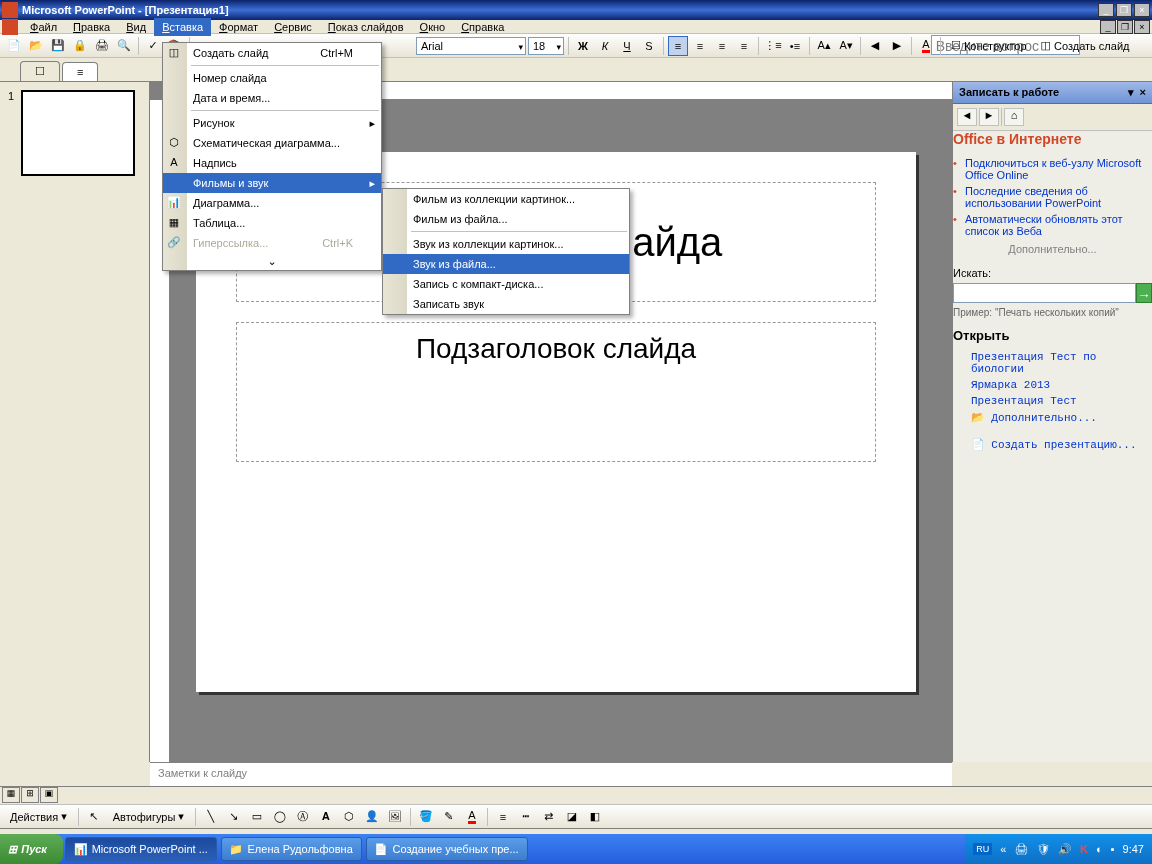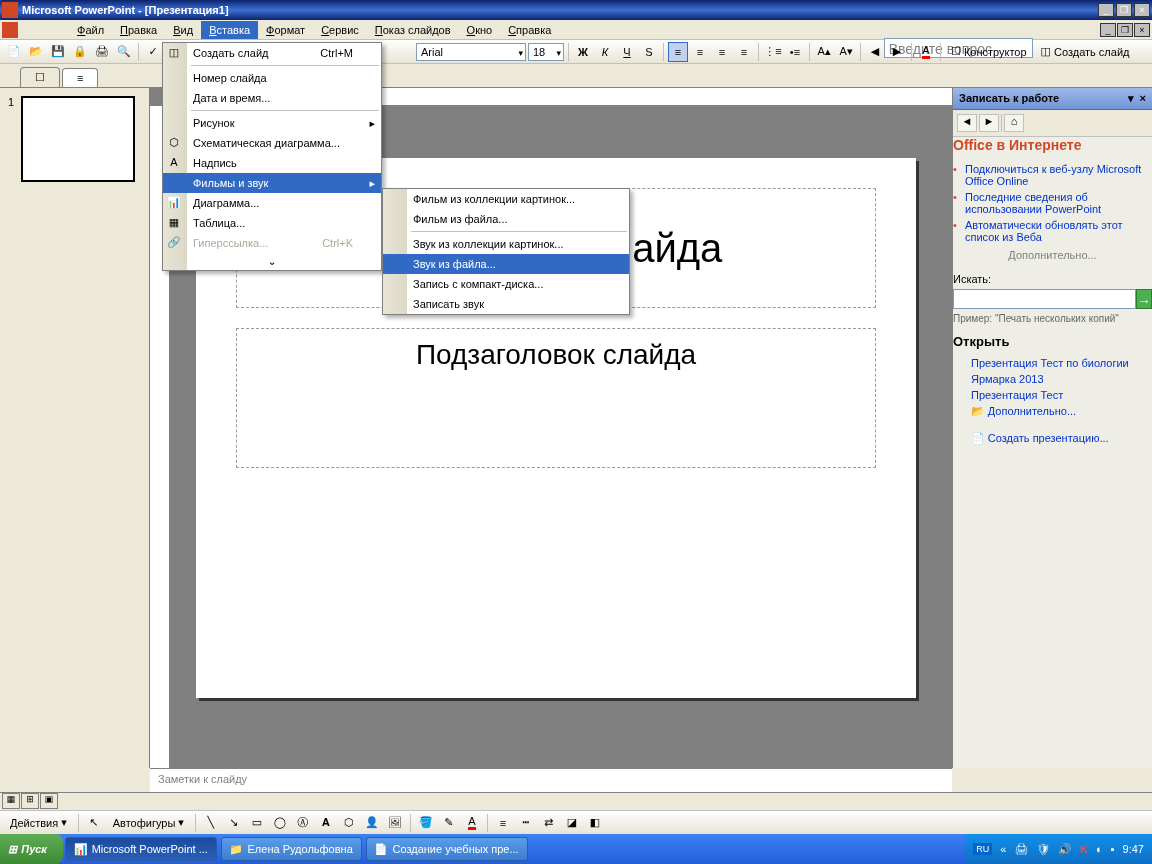--- a/index.html
+++ b/index.html
@@ -6,21 +6,21 @@
 body { font-family: Tahoma, Arial, sans-serif; font-size: 11px; background: #ece9d8; overflow: hidden; width: 1152px; height: 864px; position: relative; }
 
 
 .titlebar { height: 20px; background: linear-gradient(to bottom, #0a246a, #3c6fd6 50%, #0a246a); color: #fff; display: flex; align-items: center; padding: 0 2px; }
 .titlebar .icon { width: 16px; height: 16px; background: #d24726; margin-right: 4px; }
 .titlebar-text { font-weight: bold; flex: 1; }
 .win-btns { display: flex; gap: 2px; }
 .win-btn { width: 16px; height: 14px; background: #c0c0c0; border: 1px solid #333; font-size: 9px; text-align: center; line-height: 12px; cursor: pointer; }
 
 
-.menubar { height: 20px; background: #ece9d8; display: flex; align-items: center; padding-left: 2px; border-bottom: 1px solid #c0c0c0; gap: 47px; }
+.menubar { height: 14px; background: #ece9d8; display: flex; align-items: center; padding-left: 2px; border-bottom: 1px solid #c0c0c0; }
 .menubar .app-icon { width: 16px; height: 16px; background: #d24726; margin-right: 4px; }
 .menu-item { padding: 3px 8px; cursor: pointer; }
 .menu-item.active { background: #316ac5; color: #fff; }
 .question-box { margin-left: auto; margin-right: 20px; color: #808080; padding: 2px 40px 0 4px; border: 1px solid #7f9db9; background: #fff; font-size: 14px; margin-top: 36px; }
 
 
 .toolbar { height: 24px; background: linear-gradient(to bottom, #fefefe, #e8e5d6); border-bottom: 1px solid #c0c0c0; display: flex; align-items: center; padding: 0 4px; gap: 2px; }
 .tb-btn { width: 20px; height: 20px; display: flex; align-items: center; justify-content: center; cursor: pointer; }
 .tb-sep { width: 1px; height: 18px; background: #c0c0c0; margin: 0 2px; }
 .tb-combo { height: 18px; border: 1px solid #7f9db9; background: #fff; padding: 0 14px 0 4px; font-size: 11px; line-height: 16px; position: relative; }
@@ -53,21 +53,21 @@
 .tp-nav-btn { width: 20px; height: 18px; border: 1px solid #c0c0c0; background: #f5f5f0; text-align: center; cursor: pointer; }
 .tp-body { padding: 0; flex: 1; background: #efeee6; }
 .tp-section-title { color: #d24726; font-size: 14px; font-weight: bold; margin-bottom: 8px; }
 .tp-section-title2 { color: #000; font-size: 13px; font-weight: bold; margin: 10px 0 6px; }
 .tp-link { color: #0033cc; cursor: pointer; display: block; padding: 2px 0 2px 12px; position: relative; }
 .tp-link::before { content: '•'; position: absolute; left: 0; color: #d24726; }
 .tp-search { display: flex; margin: 4px 0; }
 .tp-search input { flex: 1; border: 1px solid #7f9db9; height: 20px; padding: 0 2px; }
 .tp-search-btn { width: 22px; height: 20px; background: #4caf50; border: 1px solid #2e7d32; color: #fff; cursor: pointer; }
 .tp-hint { color: #666; font-size: 10px; }
-.tp-recent { color: #0033cc; cursor: pointer; display: block; padding: 2px 0 2px 18px; }
+.tp-recent { color: #0033cc; cursor: pointer; display: block; padding: 2px 0 2px 18px; font-family: Liberation Mono, monospace; }
 
 
 .notes-pane { height: 24px; background: #fff; border-top: 1px solid #808080; padding: 4px 8px; color: #808080; margin-left: 150px; margin-right: 200px; }
 .view-switch { height: 18px; background: #ece9d8; border-top: 1px solid #808080; display: flex; padding-left: 2px; }
 .vs-btn { width: 18px; height: 16px; border: 1px solid #808080; margin-right: 1px; cursor: pointer; font-size: 9px; text-align: center; }
 
 
 .draw-toolbar { height: 24px; background: linear-gradient(to bottom, #fefefe, #e8e5d6); border-top: 1px solid #c0c0c0; display: flex; align-items: center; padding: 0 4px; gap: 3px; }
 
 

